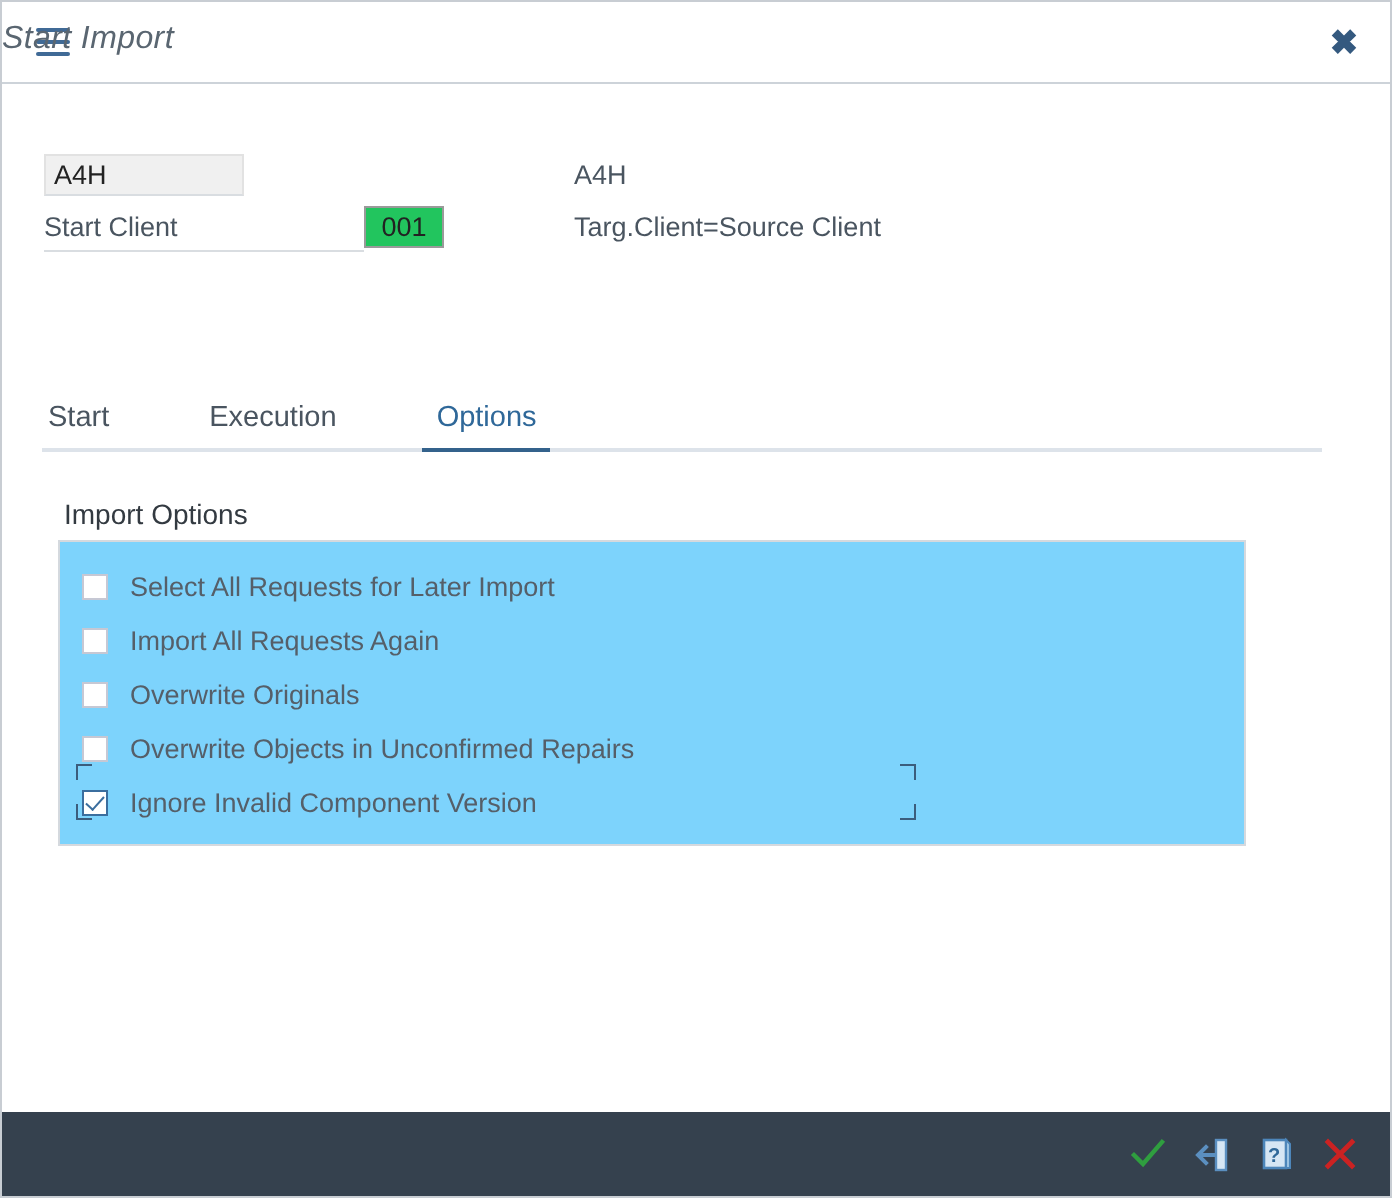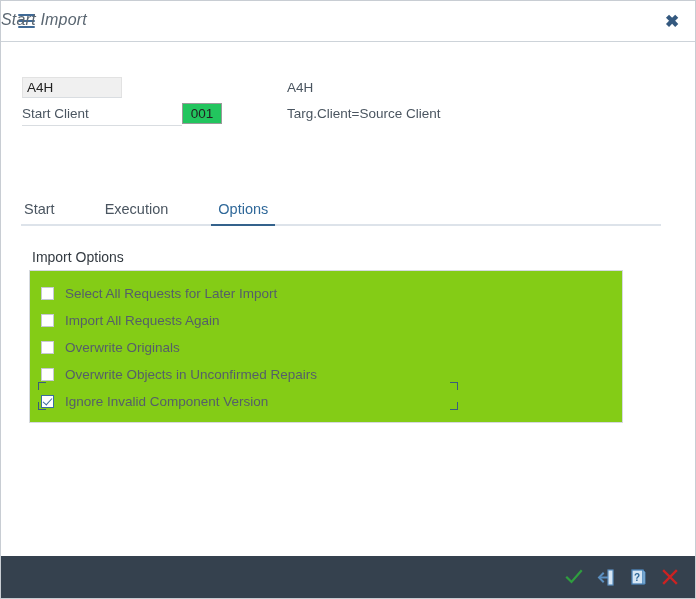--- a/index.html
+++ b/index.html
@@ -183,21 +183,21 @@
     color: #333a41;
   }
   .options-panel {
     position: absolute;
     left: 28px;
     top: 228px;
     width: 594px;
     height: 153px;
     box-sizing: border-box;
     border: 1px solid #d5d9de;
-    background: #84cc16;
+    background: #7dd3fc;
     padding: 9px 0 0 0;
   }
   .opt-row {
     position: relative;
     height: 27px;
     display: flex;
     align-items: center;
     padding-left: 11px;
   }
   .cbox {

